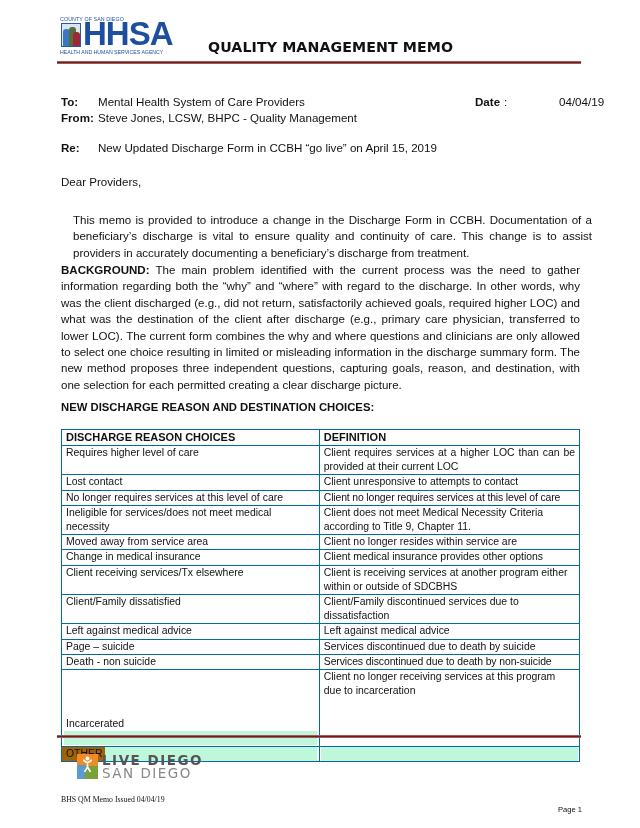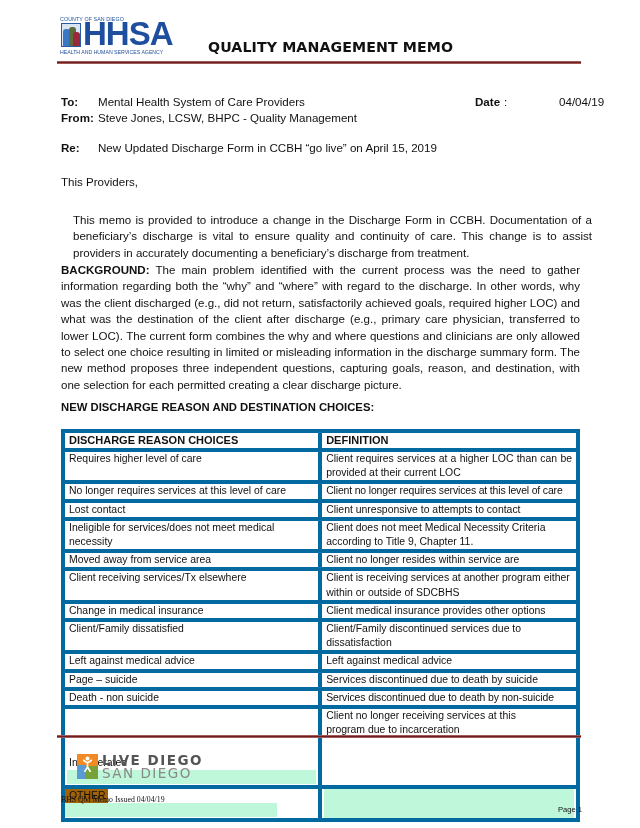--- a/index.html
+++ b/index.html
@@ -43,21 +43,21 @@
     }
     .body-text b { font-weight: bold; }
     .section-heading { position: absolute; left: 61px; top: 401px; font-weight: bold; font-size: 11.3px; white-space: nowrap; }
 
     
     .choices-table {
       position: absolute; left: 61px; top: 429px; width: 519px;
       border-collapse: collapse; font-size: 10.45px; line-height: 14.2px;
     }
     .choices-table th, .choices-table td {
-      border: 4px solid #0369a1; vertical-align: top; padding: 0 4px 0 4px; text-align: left;
+      border: 1px solid #0369a1; vertical-align: top; padding: 0 4px 0 4px; text-align: left;
     }
     .choices-table th { font-weight: bold; font-size: 11px; line-height: 15px; }
     .choices-table col.c1 { width: 258px; }
     .choices-table col.c2 { width: 261px; }
     .choices-table td.def { text-align: justify; }
     .hl-cell { position: relative; padding: 0 !important; }
     .hl-cell .txt { display: block; padding: 0 4px; margin-top: 47px; }
     .hl-fill { display: block; height: 14px; background: #bef7d9; margin: 0 2px 1px 2px; }
     .other-cell { padding: 0 !important; }
     .other-cell .txt { display: inline-block; padding: 0 2px 0 4px; background: #a16207; }
@@ -103,21 +103,21 @@
   </div>
   <div class="field-row" style="left:61px; top:110px; width:520px;">
     <span class="field-label" style="left:0;">From:</span>
     <span class="field-value" style="left:37px;">Steve Jones, LCSW, BHPC - Quality Management</span>
   </div>
   <div class="field-row" style="left:61px; top:140px; width:520px;">
     <span class="field-label" style="left:0;">Re:</span>
     <span class="field-value" style="left:37px;">New Updated Discharge Form in CCBH “go live” on April 15, 2019</span>
   </div>
 
-  <div class="body-text" style="top:174px;">This Providers,</div>
+  <div class="body-text" style="top:174px;">Dear Providers,</div>
   <div class="body-text" style="top:212px;margin-left:12px;">This memo is provided to introduce a change in the Discharge Form in CCBH. Documentation of a beneficiary’s discharge is vital to ensure quality and continuity of care. This change is to assist providers in accurately documenting a beneficiary’s discharge from treatment.</div>
   <div class="body-text" style="top:262px;"><b>BACKGROUND:</b><span> The main problem identified with the current process was the need to gather information regarding both the “why” and “where” with regard to the discharge. In other words, why was the client discharged (e.g., did not return, satisfactorily achieved goals, required higher LOC) and what was the destination of the client after discharge (e.g., primary care physician, transferred to lower LOC).  The current form combines the why and where questions and clinicians are only allowed to select one choice resulting in limited or misleading information in the discharge summary form. The new method proposes three independent questions, capturing goals, reason, and destination, with one selection for each permitted creating a clear discharge picture.</span></div>
   <div class="section-heading">NEW DISCHARGE REASON AND DESTINATION CHOICES:</div>
 
   <table class="choices-table">
     <colgroup>
         <col class="c1">
         <col class="c2">
       </colgroup>
     <thead>
@@ -125,42 +125,42 @@
         <th>DISCHARGE REASON CHOICES</th>
         <th>DEFINITION</th>
       </tr>
     </thead>
     <tbody>
       <tr>
         <td>Requires higher level of care</td>
         <td class="def">Client requires services at a higher LOC than can be provided at their current LOC</td>
       </tr>
       <tr>
+        <td>Lost contact</td>
+        <td>Client unresponsive to attempts to contact</td>
+      </tr>
+      <tr>
         <td>No longer requires services at this level of care</td>
         <td style="letter-spacing:-0.15px;">Client no longer requires services at this level of care</td>
       </tr>
       <tr>
-        <td>Lost contact</td>
-        <td>Client unresponsive to attempts to contact</td>
-      </tr>
-      <tr>
         <td style="padding-right:40px;">Ineligible for services/does not meet medical necessity</td>
         <td style="padding-right:20px;">Client does not meet Medical Necessity Criteria according to Title 9, Chapter 11.</td>
       </tr>
       <tr>
         <td>Moved away from service area</td>
         <td>Client no longer resides within service are</td>
       </tr>
       <tr>
+        <td>Change in medical insurance</td>
+        <td>Client medical insurance provides other options</td>
+      </tr>
+      <tr>
         <td>Client receiving services/Tx elsewhere</td>
         <td style="padding-right:2px;">Client is receiving services at another program either within or outside of SDCBHS</td>
-      </tr>
-      <tr>
-        <td>Change in medical insurance</td>
-        <td>Client medical insurance provides other options</td>
       </tr>
       <tr>
         <td>Client/Family dissatisfied</td>
         <td style="padding-right:30px;">Client/Family discontinued services due to dissatisfaction</td>
       </tr>
       <tr>
         <td>Left against medical advice</td>
         <td>Left against medical advice</td>
       </tr>
       <tr>

